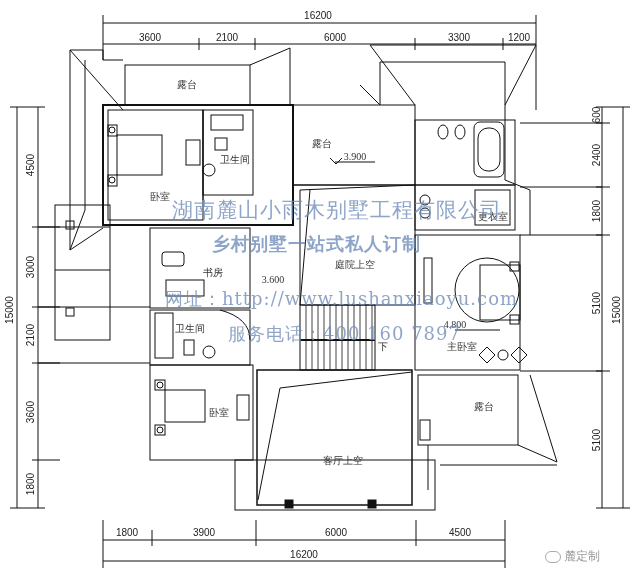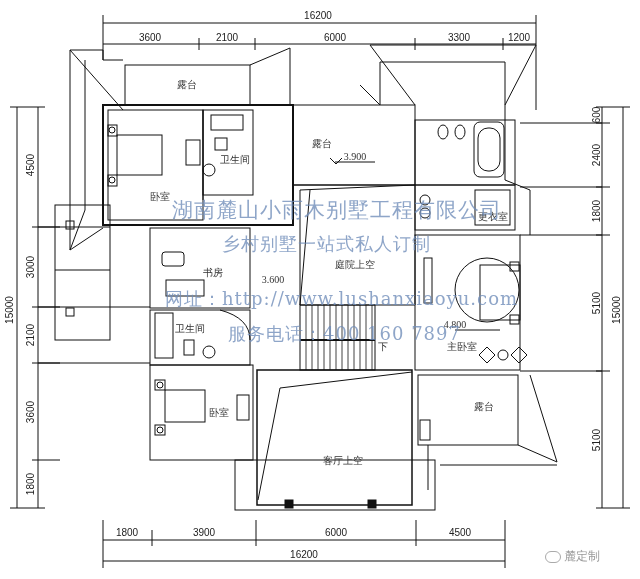--- a/index.html
+++ b/index.html
@@ -3,21 +3,21 @@
 <meta charset="utf-8">
 <style>
   html,body{margin:0;padding:0;background:#fff;}
   body{width:640px;height:579px;position:relative;overflow:hidden;font-family:"Liberation Sans","DejaVu Sans",sans-serif;}
   #plan{position:absolute;left:0;top:0;width:640px;height:579px;}
   .dim{font-family:"Liberation Sans",sans-serif;font-size:10px;fill:#222;}
   .room{font-family:"DejaVu Sans",sans-serif;font-size:10px;fill:#333;}
   .elev{font-family:"Liberation Serif",serif;font-size:10px;fill:#333;}
   .wm{position:absolute;color:rgba(110,140,185,0.78);font-family:"DejaVu Serif",serif;white-space:nowrap;letter-spacing:1px;}
   .wm1{left:172px;top:196px;font-size:21px;}
-  .wm2{left:222px;top:232px;font-size:18px;}
+  .wm2{left:212px;top:232px;font-size:18px;font-weight:bold;}
   .wm3{left:165px;top:287px;font-size:18px;}
   .wm4{left:228px;top:322px;font-size:18px;}
   .badge{position:absolute;left:545px;top:548px;font-size:12px;color:#9a9a9a;font-family:"DejaVu Sans",sans-serif;display:flex;align-items:center;gap:3px;}
   .badge .ico{width:14px;height:10px;border:1px solid #aaa;border-radius:6px;display:inline-block;}
 </style>
 </head>
 <body>
 
 <svg id="plan" viewBox="0 0 640 579" xmlns="http://www.w3.org/2000/svg">
   <g stroke="#111" stroke-width="1" fill="none">

